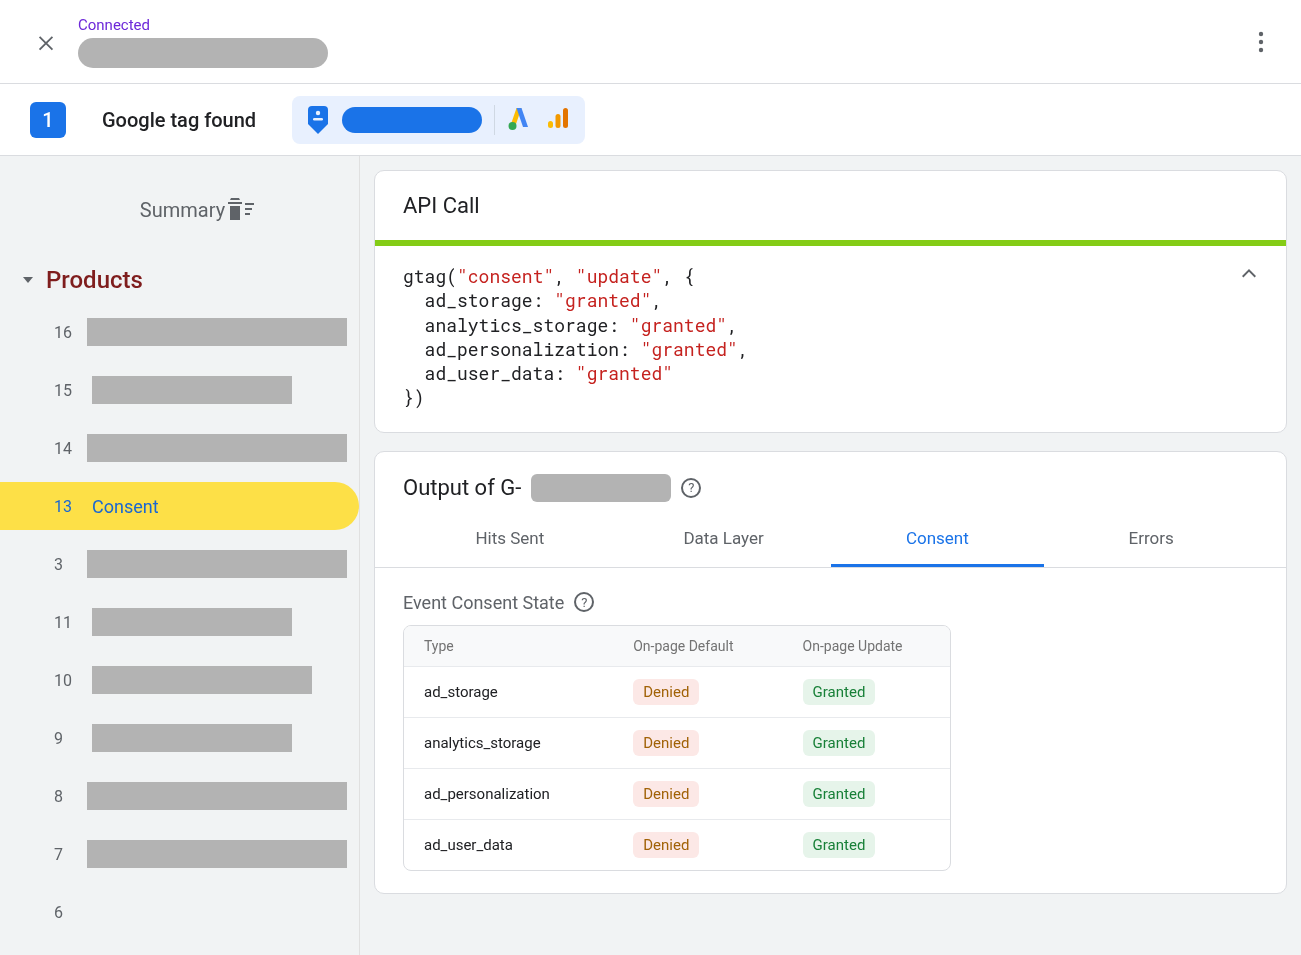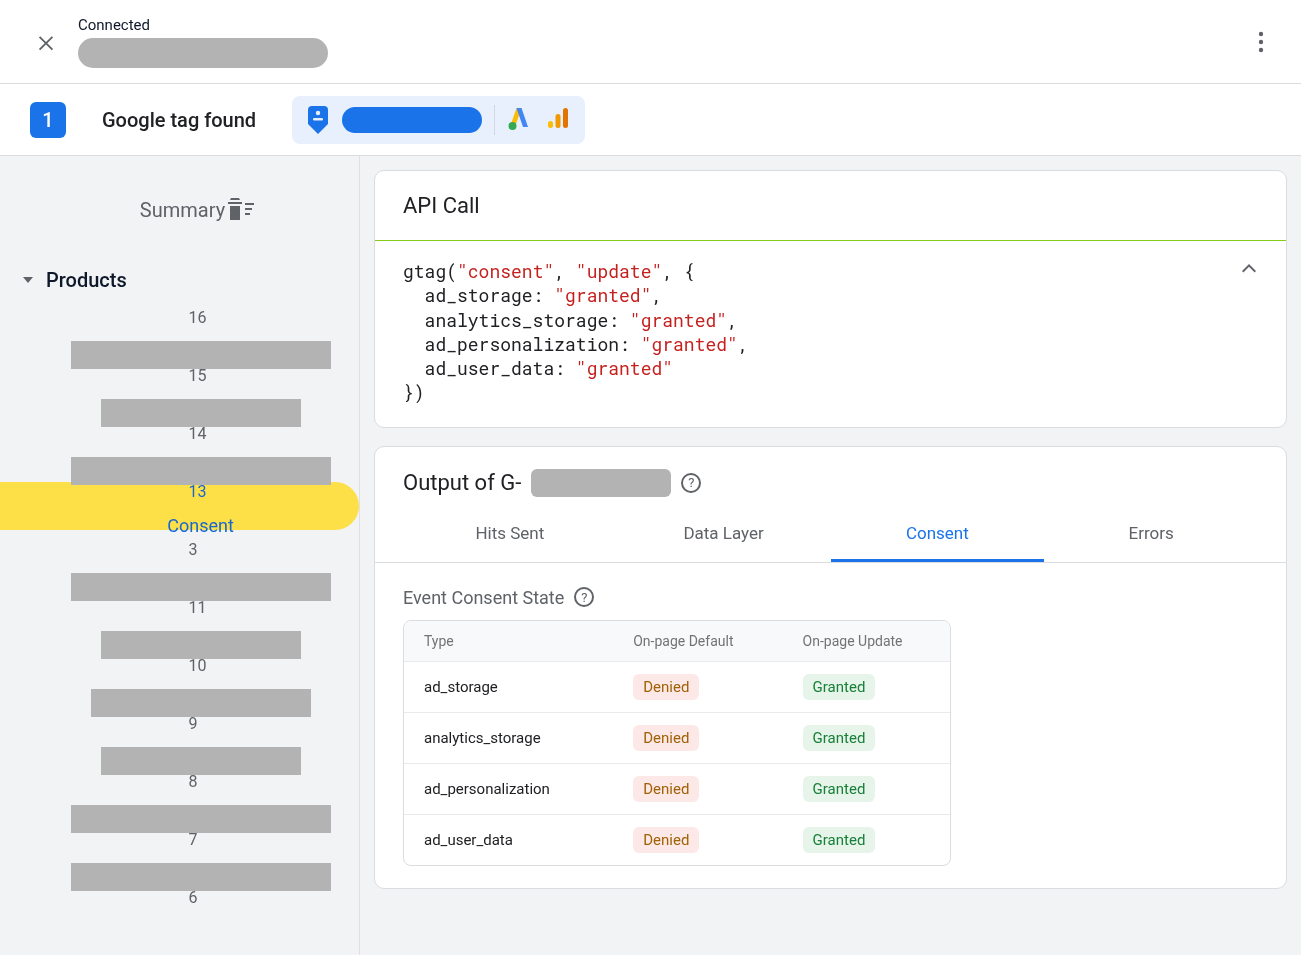--- a/index.html
+++ b/index.html
@@ -23,21 +23,21 @@
   }
   .close-x {
     width: 28px; height: 28px;
     display: flex; align-items: center; justify-content: center;
     color: #5f6368;
     cursor: pointer;
     margin-right: 18px;
   }
   .close-x svg { width: 22px; height: 22px; }
   .connected-col { display: flex; flex-direction: column; gap: 4px; }
-  .connected-lbl { font-size: 15px; color: #0f172a; }
+  .connected-lbl { font-size: 15px; color: #6d28d9; }
   .redact-pill { background: #b3b3b3; border-radius: 20px; }
   .redact-a { width: 250px; height: 30px; }
   .spacer { flex: 1; }
   .kebab {
     width: 32px; height: 32px;
     display: flex; align-items: center; justify-content: center;
     color: #5f6368; cursor: pointer;
   }
   .kebab svg { width: 6px; height: 24px; }
 
@@ -107,48 +107,47 @@
   .summary-lbl { font-size: 20px; color: #5f6368; }
   .clear-icon { color: #5f6368; cursor: pointer; }
   .clear-icon svg { width: 30px; height: 26px; }
 
   .section-row {
     display: flex; align-items: center; gap: 10px;
     padding-left: 22px; height: 40px;
   }
   .section-row .chev { color: #5f6368; width:14px; display:flex; }
   .section-row .chev svg { width: 12px; height: 12px; }
-  .section-row .sec-label { font-size: 20px; font-weight: 500; color: #0f172a; }
+  .section-row .sec-label { font-size: 24px; font-weight: 500; color: #7f1d1d; }
 
   .ev-list { margin-top: 8px; }
   .ev-row {
     display: flex; align-items: center; gap: 14px;
     height: 48px; padding-left: 54px; padding-right: 12px;
     margin-bottom: 10px;
     border-radius: 0 28px 28px 0;
     cursor: pointer;
-    flex-direction: column;
   }
   .ev-row .num { width: 24px; text-align: left; font-size: 16px; color: #5f6368; }
   .ev-row .redact { background: #b3b3b3; height: 28px; border-radius: 0; flex: 0 0 auto; }
   .ev-row.sel { background: #fde047; }
   .ev-row.sel .num { color: #1967d2; }
   .ev-row .name { font-size: 18px; color: #1967d2; }
 
   
   .card {
     background: #fff;
     border: 1px solid #dadce0;
     border-radius: 10px;
     margin-bottom: 18px;
     overflow: hidden;
   }
   .card-head {
     padding: 22px 28px;
-    border-bottom: 1px solid #84cc16;
+    border-bottom: 6px solid #84cc16;
     display:flex; align-items:center; justify-content:space-between;text-align:center;
   }
   .card-title { font-size: 22px; color: #202124; }
   .card-body { padding: 18px 28px 22px 28px; }
 
   .code {
     font-family: ui-monospace, "Roboto Mono", Menlo, Consolas, monospace;
     font-size: 18px; line-height: 1.35;
     white-space: pre;
     color: #202124;

